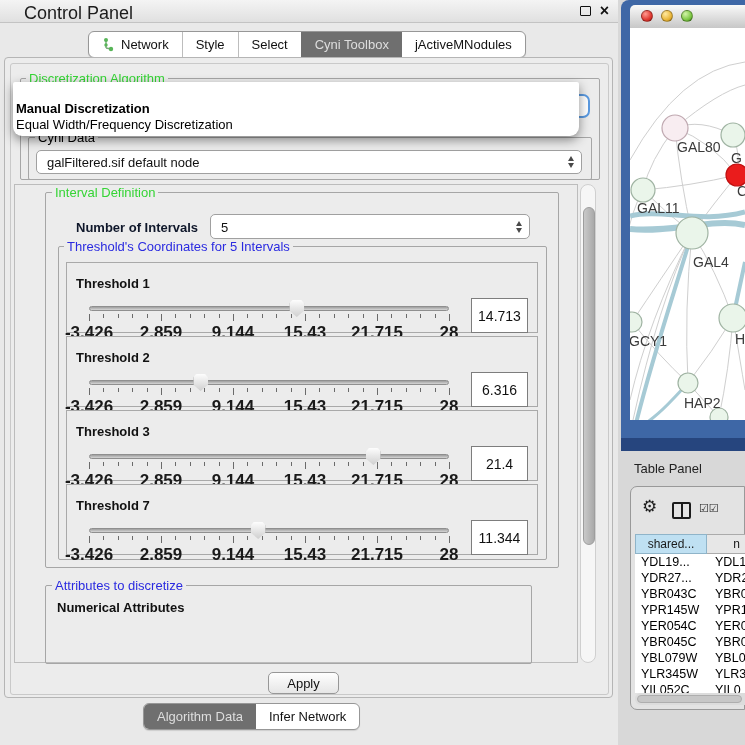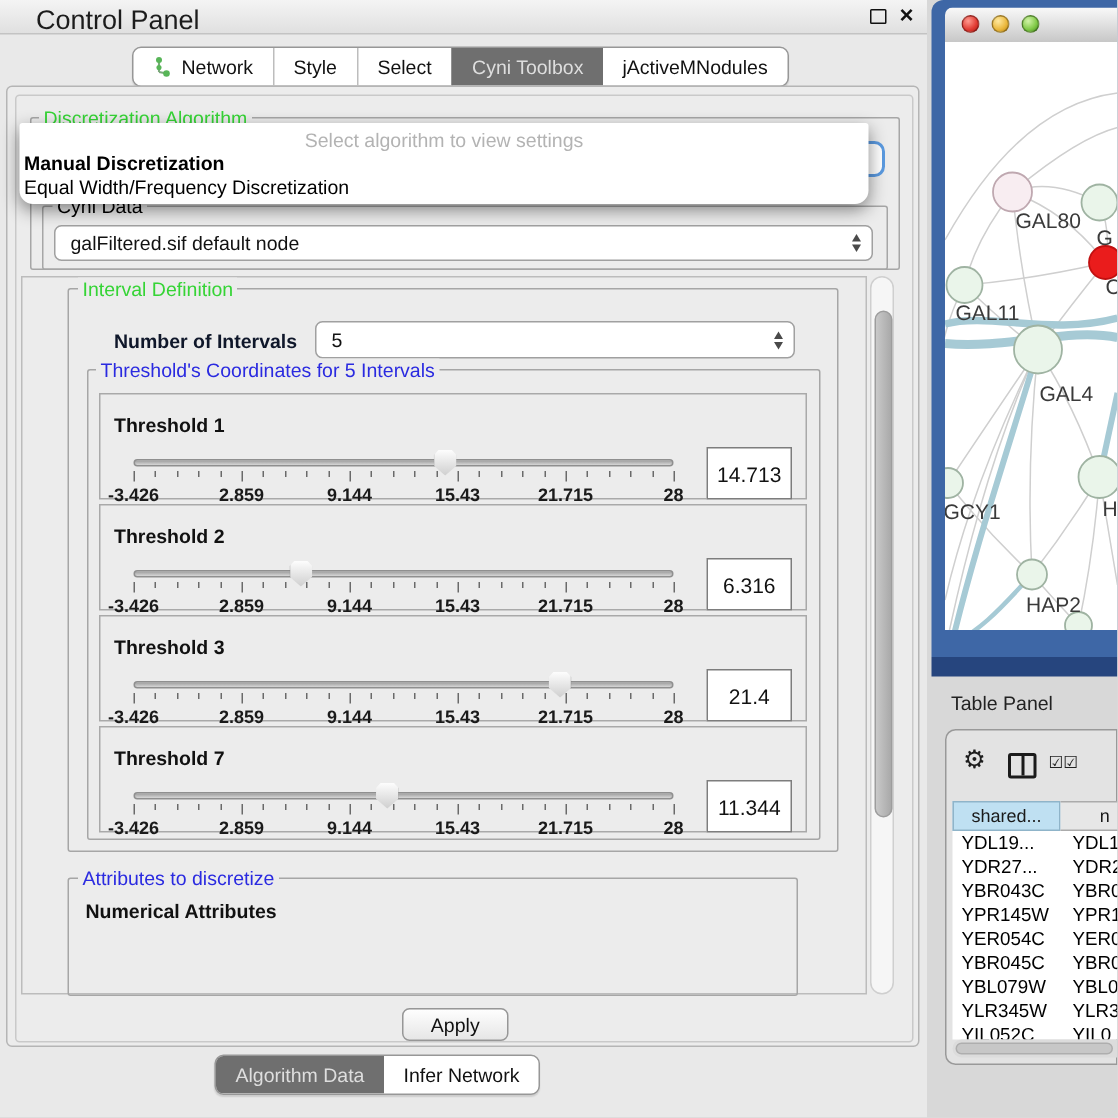--- a/index.html
+++ b/index.html
@@ -55,21 +55,21 @@
   .thr-title{left:64px;top:239px;}
   .threshold{left:66px;width:472px;height:71px;border:1px solid #a9a9a9;background:#ececec;box-sizing:border-box;}
   .th-name{position:absolute;left:9px;top:13px;font-size:13px;font-weight:bold;color:#111;}
   .slider-zone{position:absolute;left:22px;top:36px;width:360px;height:35px;}
   .track{position:absolute;left:0;top:7px;width:100%;height:5px;border-radius:3px;background:linear-gradient(#9e9e9e,#d6d6d6);border:1px solid #8f8f8f;box-sizing:border-box;}
   .thumb{position:absolute;top:1px;width:15px;height:17px;transform:translateX(-50%);background:linear-gradient(#fdfdfd,#cfcfcf);clip-path:polygon(50% 100%,0% 62%,0% 20%,20% 0%,80% 0%,100% 20%,100% 62%);filter:drop-shadow(0 0 1px #777);}
   .ticks{position:absolute;left:0;top:15px;width:100%;height:8px;}
   .tick{position:absolute;top:0;width:1px;height:4px;background:#6a6a6a;}
   .tick.major{height:7px;}
   .tick-labels{position:absolute;left:0;top:24px;width:100%;height:12px;}
-  .tick-label{position:absolute;transform:translateX(-50%);font-size:12px;font-weight:600;color:#1a1a1a;white-space:nowrap;}
+  .tick-label{position:absolute;transform:translateX(-50%);font-size:17px;font-weight:600;color:#1a1a1a;white-space:nowrap;}
   .th-value{position:absolute;left:404px;top:35px;width:55px;height:33px;background:#fff;border:1px solid #7d7d7d;font-size:14px;color:#111;display:flex;align-items:center;justify-content:center;}
   .attr-box{left:45px;top:585px;width:485px;height:77px;}
   .attr-title{left:52px;top:578px;}
   .attr-label{left:57px;top:600px;font-size:13px;font-weight:bold;color:#111;}
   .attr-list{left:65px;top:617px;width:452px;height:46px;background:#fff;border:1px solid #9a9a9a;overflow:hidden;box-sizing:border-box;}
   .attr-item{font-size:13px;line-height:16px;padding-left:6px;color:#111;white-space:nowrap;}
   .attr-scroll{position:absolute;right:1px;top:1px;width:12px;height:43px;background:#f0f0f0;border-left:1px solid #ccc;}
   .attr-scroll .vthumb2{position:absolute;left:2px;top:2px;width:8px;height:30px;background:#b9b9b9;border-radius:4px;}
   .apply-btn{left:268px;top:672px;width:69px;height:20px;border:1px solid #979797;border-radius:5px;background:linear-gradient(#fefefe,#e6e6e6);font-size:13px;color:#111;display:flex;align-items:center;justify-content:center;}
   
@@ -348,21 +348,20 @@
     <span class="abs attr-label">Numerical Attributes</span>
 
     <div class="abs apply-btn">Apply</div>
 
     <div class="abs seg-bar bottom-tab-bar">
       <span class="seg dark">Algorithm Data</span>
       <span class="seg">Infer Network</span>
     </div>
 
     <div class="abs popup">
-      <span class="prompt">Select algorithm to view settings</span>
       <span class="opt1">Manual Discretization</span>
       <span class="opt2">Equal Width/Frequency Discretization</span>
     </div>
   </div>
 
   <div class="abs right-bg"></div>
 
   <div class="abs mac-window"></div>
   <div class="abs mac-bottom"></div>
   <div class="abs mac-titlebar">

